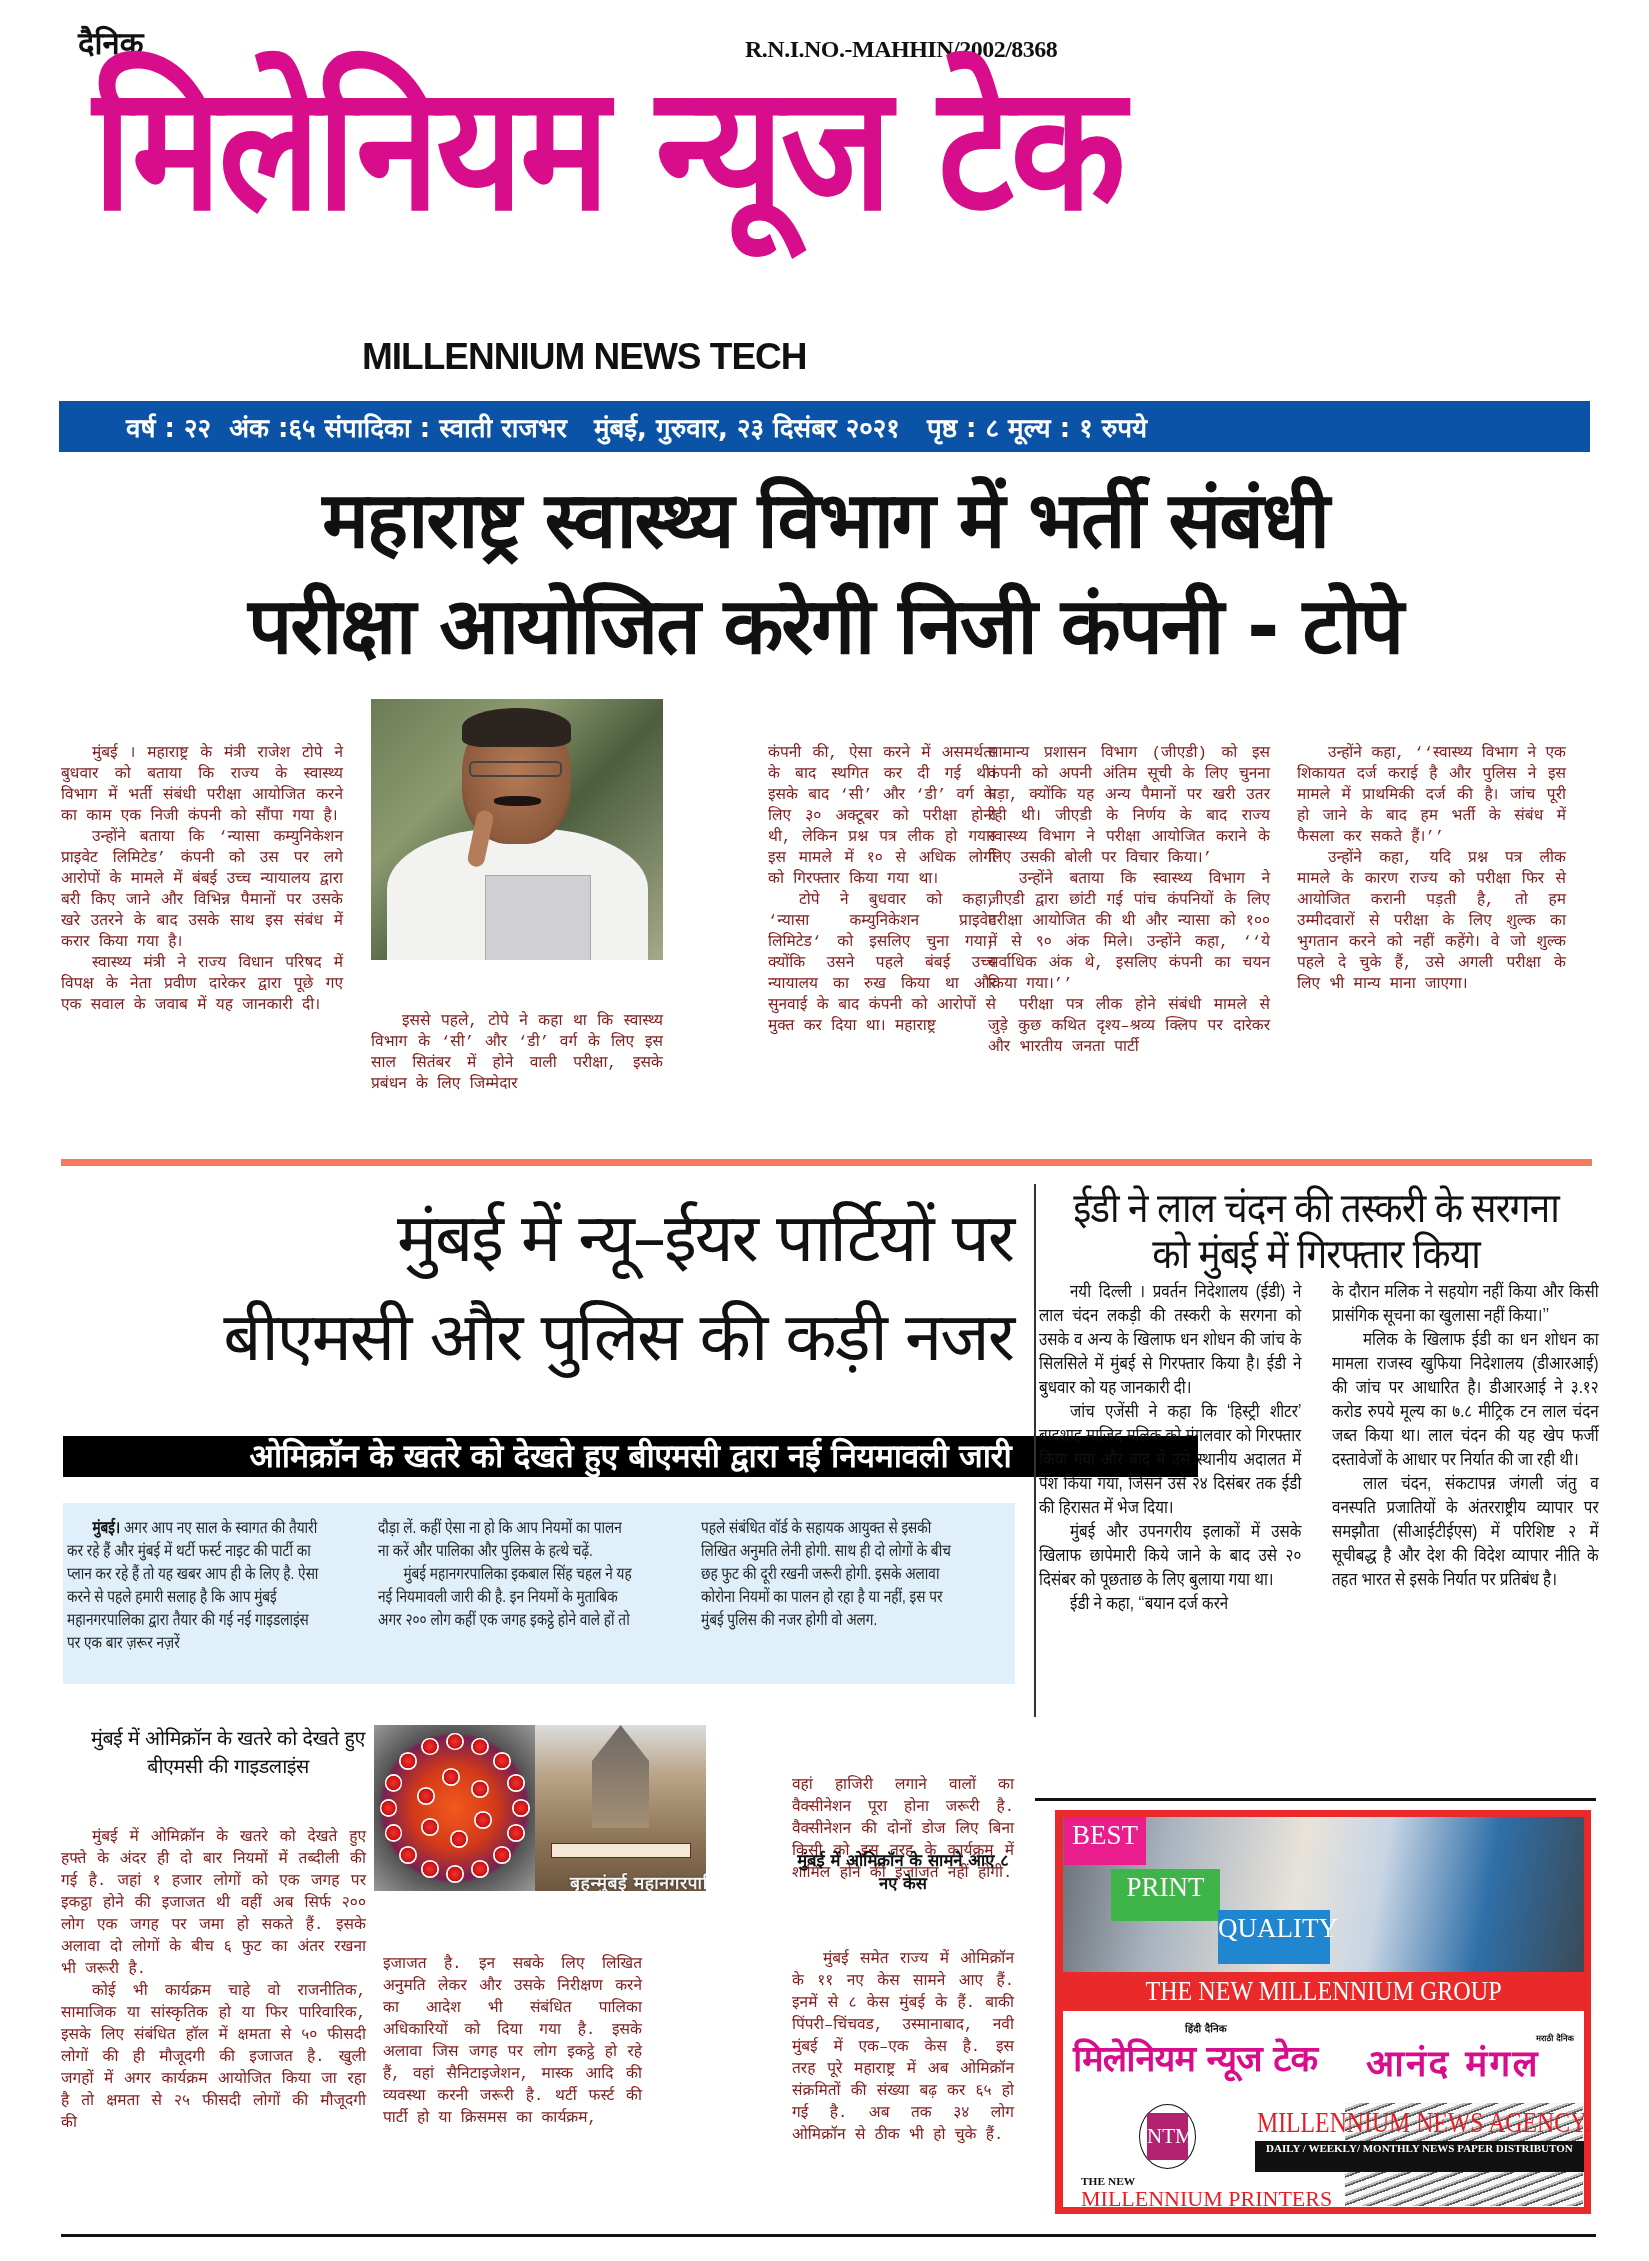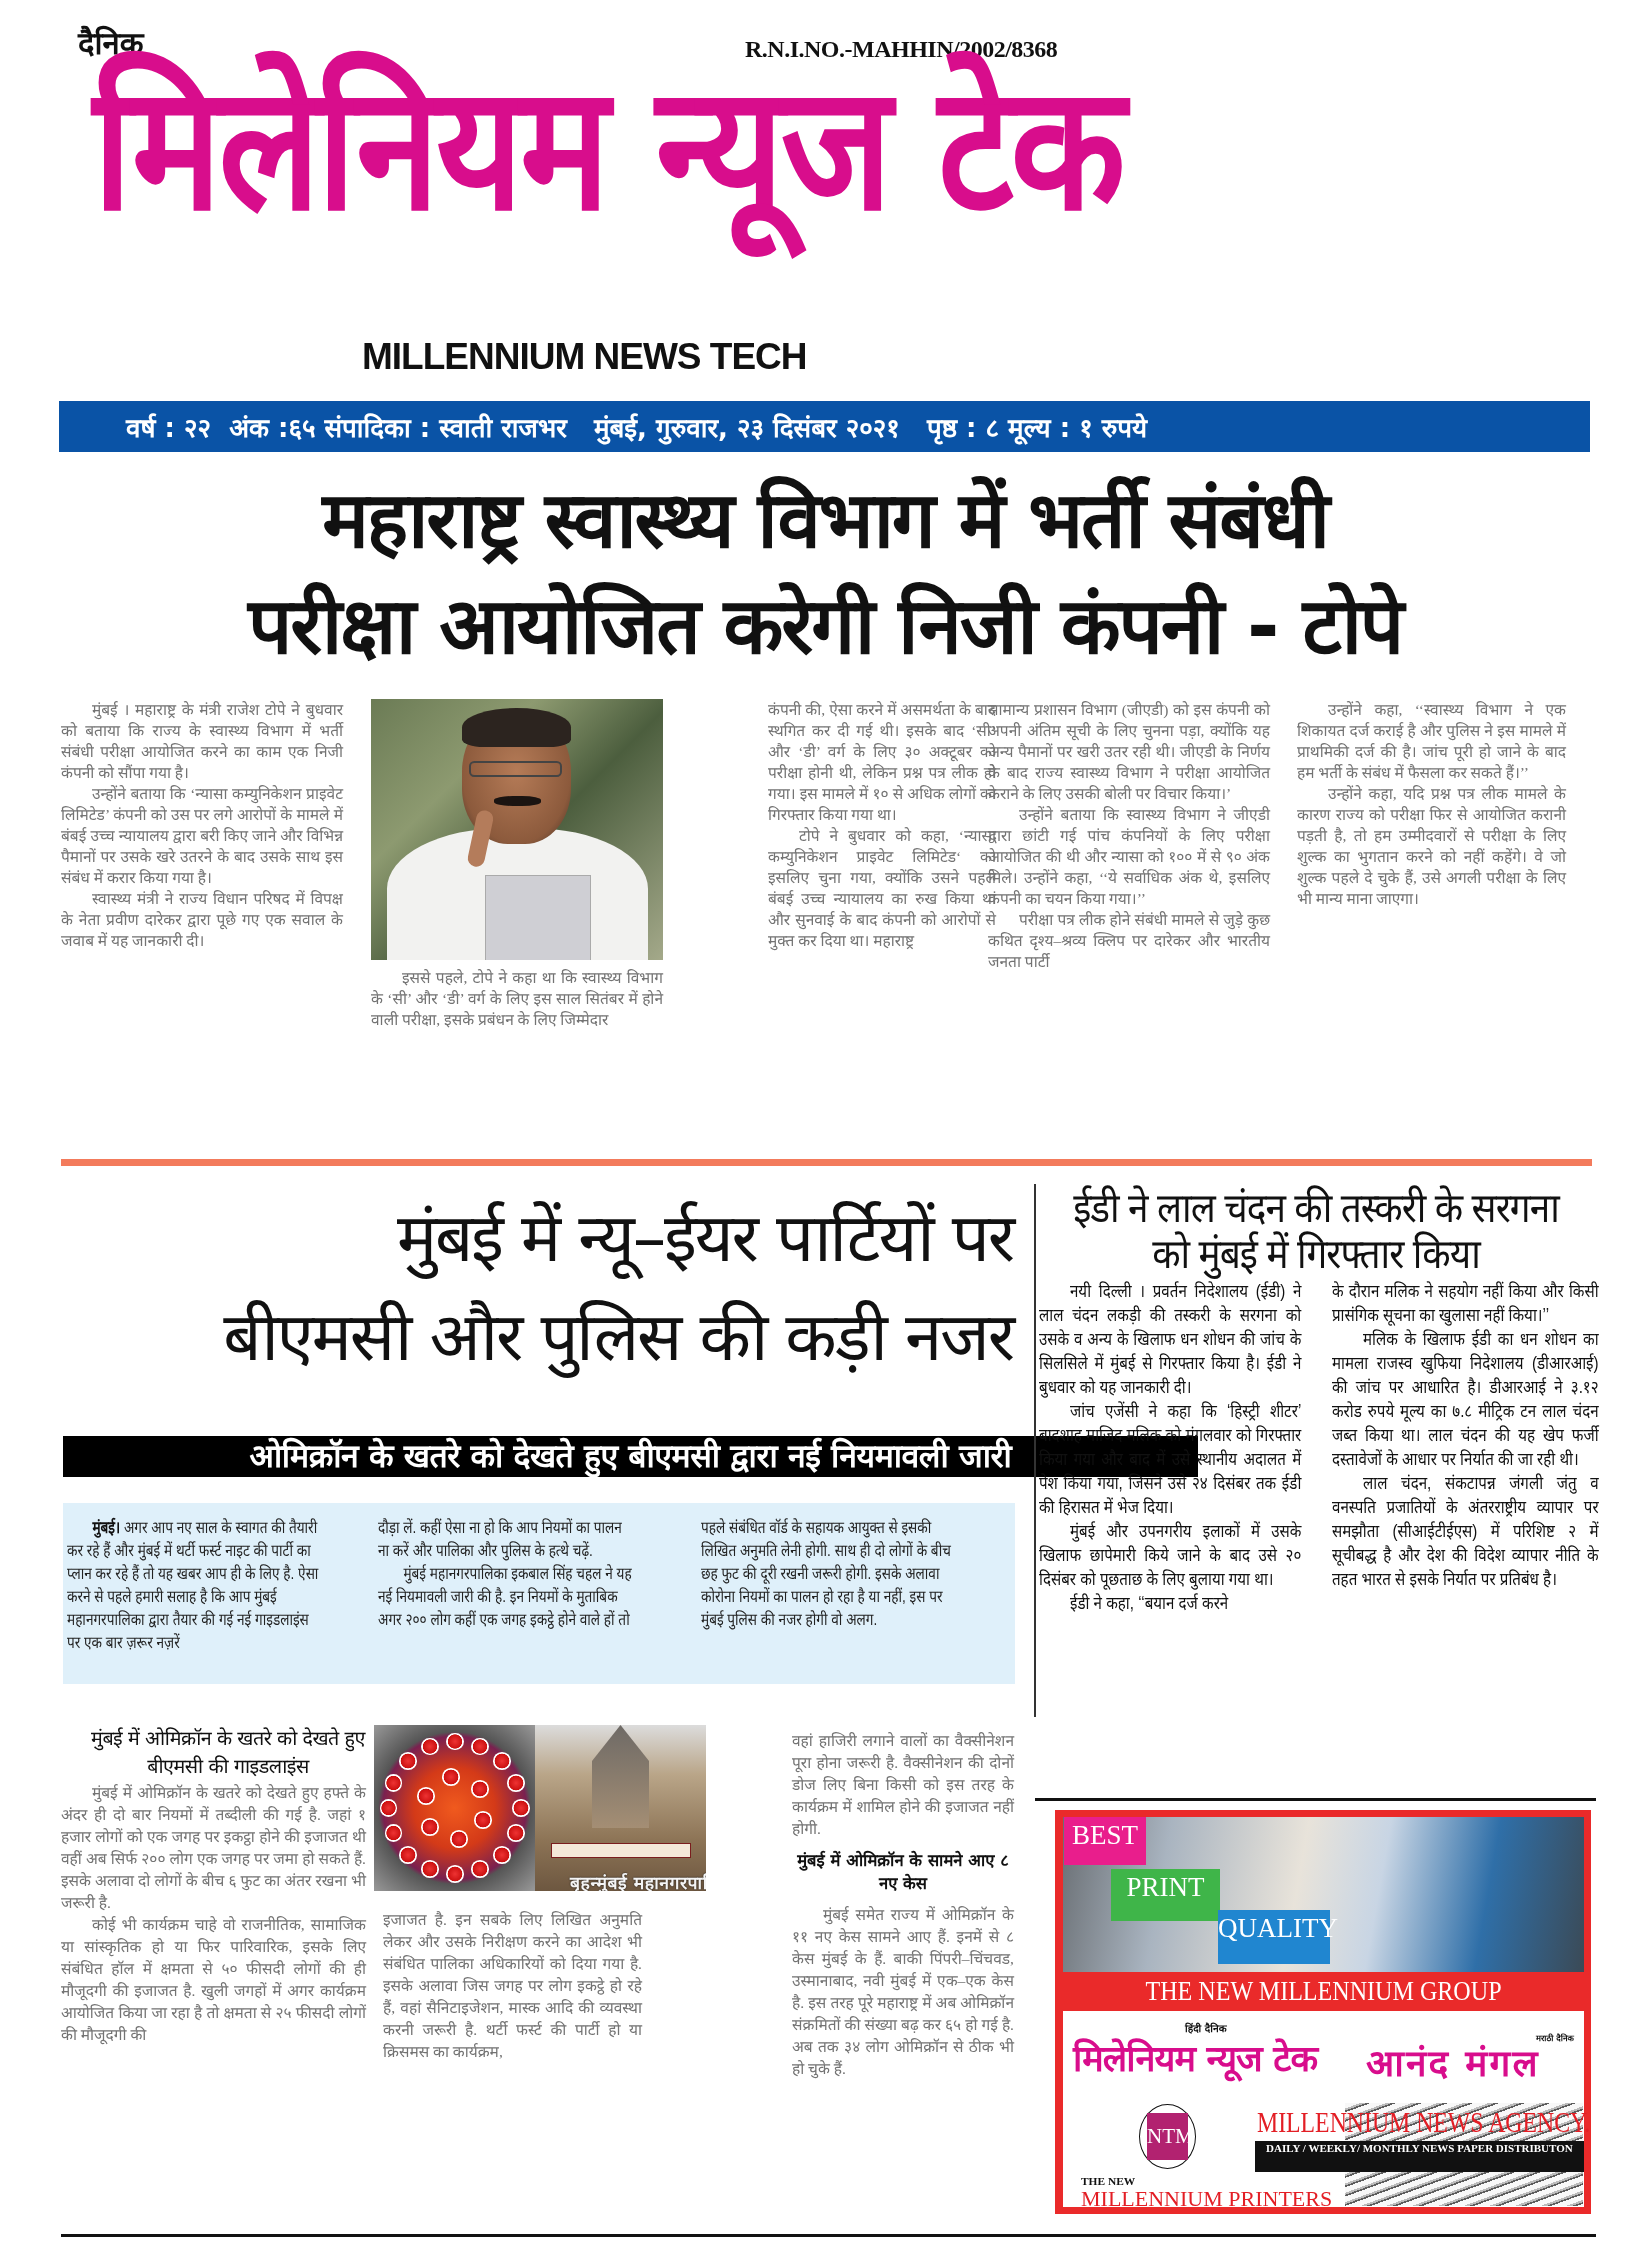--- a/index.html
+++ b/index.html
@@ -16,21 +16,21 @@
 
   
   #info-band { left: 59px; top: 401px; width: 1531px; height: 51px; background: #0a53a6; color: #fff; display: flex; align-items: center; padding-left: 67px; font-size: 26px; font-weight: bold; white-space: pre; }
 
   
   .lead-head { left: 0; width: 1650px; text-align: center; font-weight: bold; font-size: 78px; letter-spacing: -2.1px; line-height: 1; }
   #lead-head-1 { top: 481px; }
   #lead-head-2 { top: 587px; }
 
   
-  .col { position: absolute; font-family: Liberation Serif, serif; font-size: 15.5px; line-height: 21px; text-align: justify; color: #737373; }
+  .col { position: absolute; font-family: Liberation Mono, monospace; font-size: 15.5px; line-height: 21px; text-align: justify; color: #7f1d1d; margin-top: 44px; }
   .col p { text-indent: 31px; }
   .col p.noindent { text-indent: 0; }
 
   #lead-col1 { left: 61px; top: 699px; width: 282px; }
   #lead-photo { left: 371px; top: 699px; width: 292px; height: 261px; overflow: hidden;
     background: linear-gradient(135deg, #6b7b55 0%, #8d9a70 30%, #4c5e3e 55%, #a4a98a 100%); }
   #lead-photo .head { position:absolute; left: 91px; top: 13px; width: 109px; height: 132px; background: radial-gradient(ellipse at 50% 45%, #b57b57 0%, #8c5a3c 70%, #3a2a22 100%); border-radius: 45% 45% 42% 42%; }
   #lead-photo .hair { position:absolute; left: 91px; top: 9.3px; width: 109px; height: 39px; background: #2c241f; border-radius: 50% 50% 20% 20%; }
   #lead-photo .glasses { position:absolute; left: 98px; top: 62px; width: 93px; height: 15.5px; border: 2.1px solid #444; border-radius: 5.2px; }
   #lead-photo .mustache { position:absolute; left: 123px; top: 97px; width: 47px; height: 10.3px; background: #1b1411; border-radius: 40%; }

